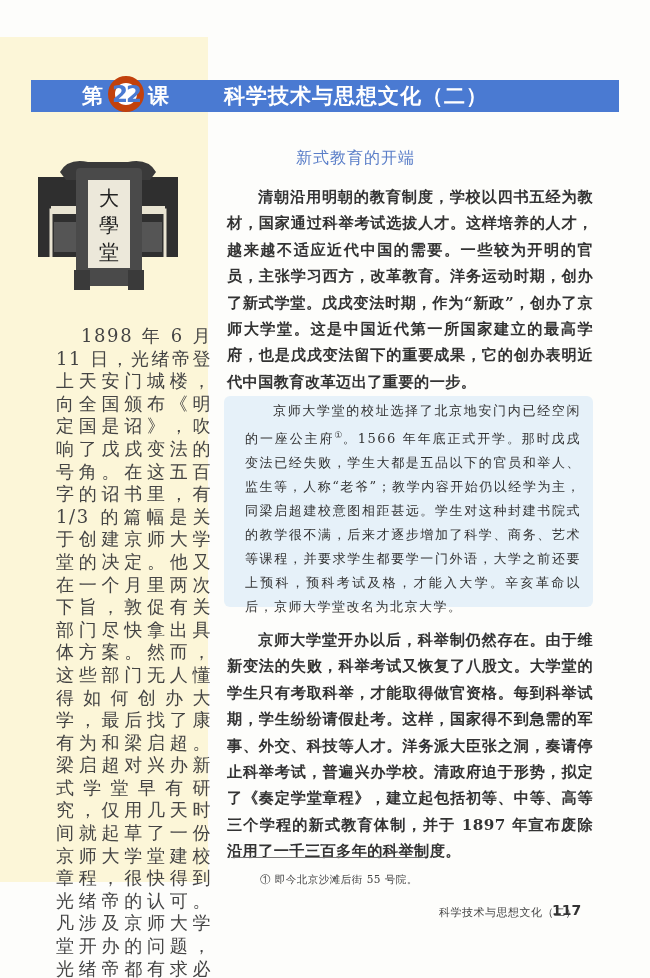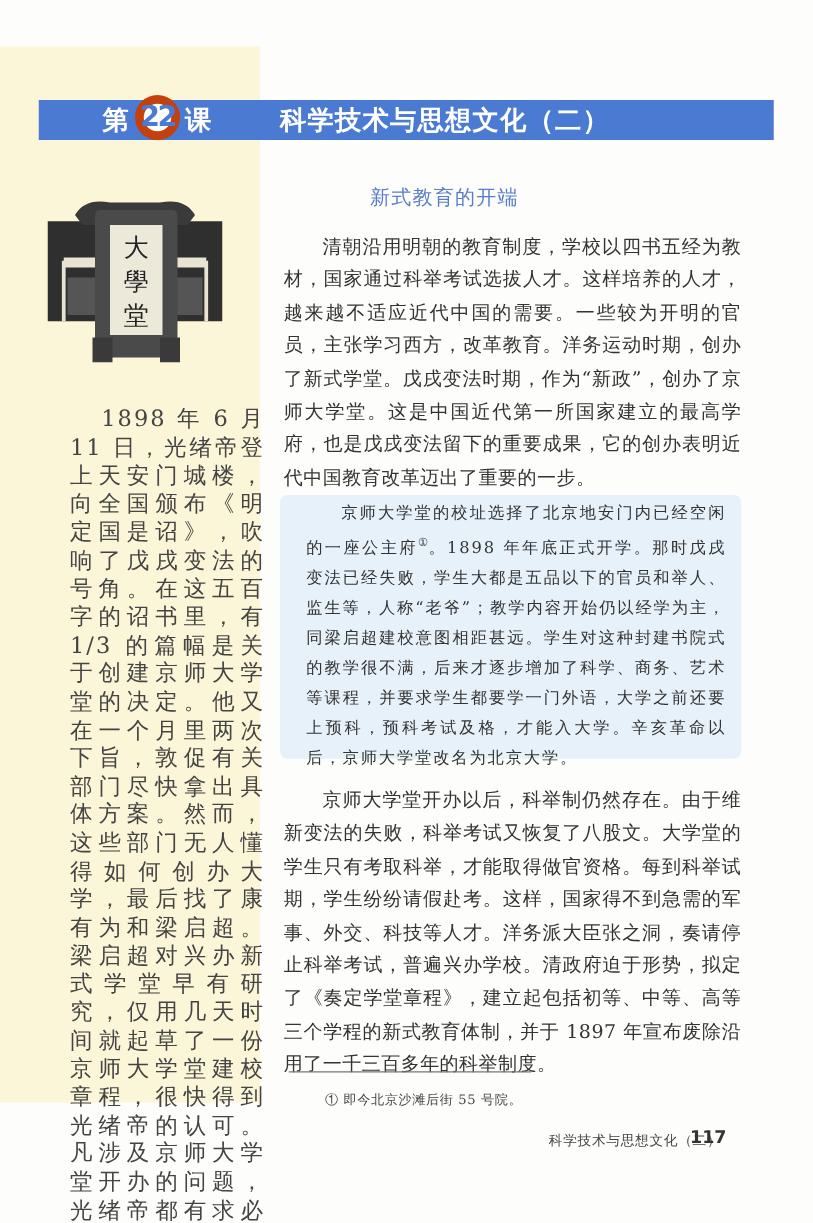--- a/index.html
+++ b/index.html
@@ -49,21 +49,21 @@
   .caption .first { text-indent:25px; }
   .section-heading {
     position:absolute; left:258px; top:148px;
     font-family:"DejaVu Sans", sans-serif; font-size:16px; color:#5a7ec8;
     letter-spacing:1px;
     margin-left:38px;
   }
   .para {
     position:absolute; left:227px; width:366px;
     font-size:15.2px; line-height:26.4px; color:#333;
-    text-align:justify; letter-spacing:0.4px;
+    text-align:justify; letter-spacing:0.4px;font-weight:bold;
   }
   .para p { margin:0; text-indent:31px; }
   .para1 { top:184px; }
   .para2 { top:627px; }
   .blue-box {
     position:absolute; left:224px; top:396px; width:369px; height:211px;
     background:#e6f1f9; border-radius:6px;
   }
   .box-text {
     position:absolute; left:245px; top:399px; width:336px;
@@ -128,21 +128,21 @@
 </div>
 
 <div class="section-heading">新式教育的开端</div>
 
 <div class="para para1">
   <p>清朝沿用明朝的教育制度，学校以四书五经为教材，国家通过科举考试选拔人才。这样培养的人才，越来越不适应近代中国的需要。一些较为开明的官员，主张学习西方，改革教育。洋务运动时期，创办了新式学堂。戊戌变法时期，作为“新政”，创办了京师大学堂。这是中国近代第一所国家建立的最高学府，也是戊戌变法留下的重要成果，它的创办表明近代中国教育改革迈出了重要的一步。</p>
 </div>
 
 <div class="blue-box"></div>
 <div class="box-text">
-  <p><span>京师大学堂的校址选择了北京地安门内已经空闲的一座公主府</span><sup class="fn">①</sup><span>。1898 年年底正式开学。那时戊戌变法已经失败，学生大都是五品以下的官员和举人、监生等，人称“老爷”；教学内容开始仍以经学为主，同梁启超建校意图相距甚远。学生对这种封建书院式的教学很不满，后来才逐步增加了科学、商务、艺术等课程，并要求学生都要学一门外语，大学之前还要上预科，预科考试及格，才能入大学。辛亥革命以后，京师大学堂改名为北京大学。</span></p>
+  <p><span>京师大学堂的校址选择了北京地安门内已经空闲的一座公主府</span><sup class="fn">①</sup><span>。1566 年年底正式开学。那时戊戌变法已经失败，学生大都是五品以下的官员和举人、监生等，人称“老爷”；教学内容开始仍以经学为主，同梁启超建校意图相距甚远。学生对这种封建书院式的教学很不满，后来才逐步增加了科学、商务、艺术等课程，并要求学生都要学一门外语，大学之前还要上预科，预科考试及格，才能入大学。辛亥革命以后，京师大学堂改名为北京大学。</span></p>
 </div>
 
 <div class="para para2">
   <p>京师大学堂开办以后，科举制仍然存在。由于维新变法的失败，科举考试又恢复了八股文。大学堂的学生只有考取科举，才能取得做官资格。每到科举试期，学生纷纷请假赴考。这样，国家得不到急需的军事、外交、科技等人才。洋务派大臣张之洞，奏请停止科举考试，普遍兴办学校。清政府迫于形势，拟定了《奏定学堂章程》，建立起包括初等、中等、高等三个学程的新式教育体制，并于 1897 年宣布废除沿用了一千三百多年的科举制度。</p>
 </div>
 
 <div class="rule"></div>
 <div class="footnote">① 即今北京沙滩后街 55 号院。</div>
 
 <div class="footer-title">科学技术与思想文化（二）</div>

